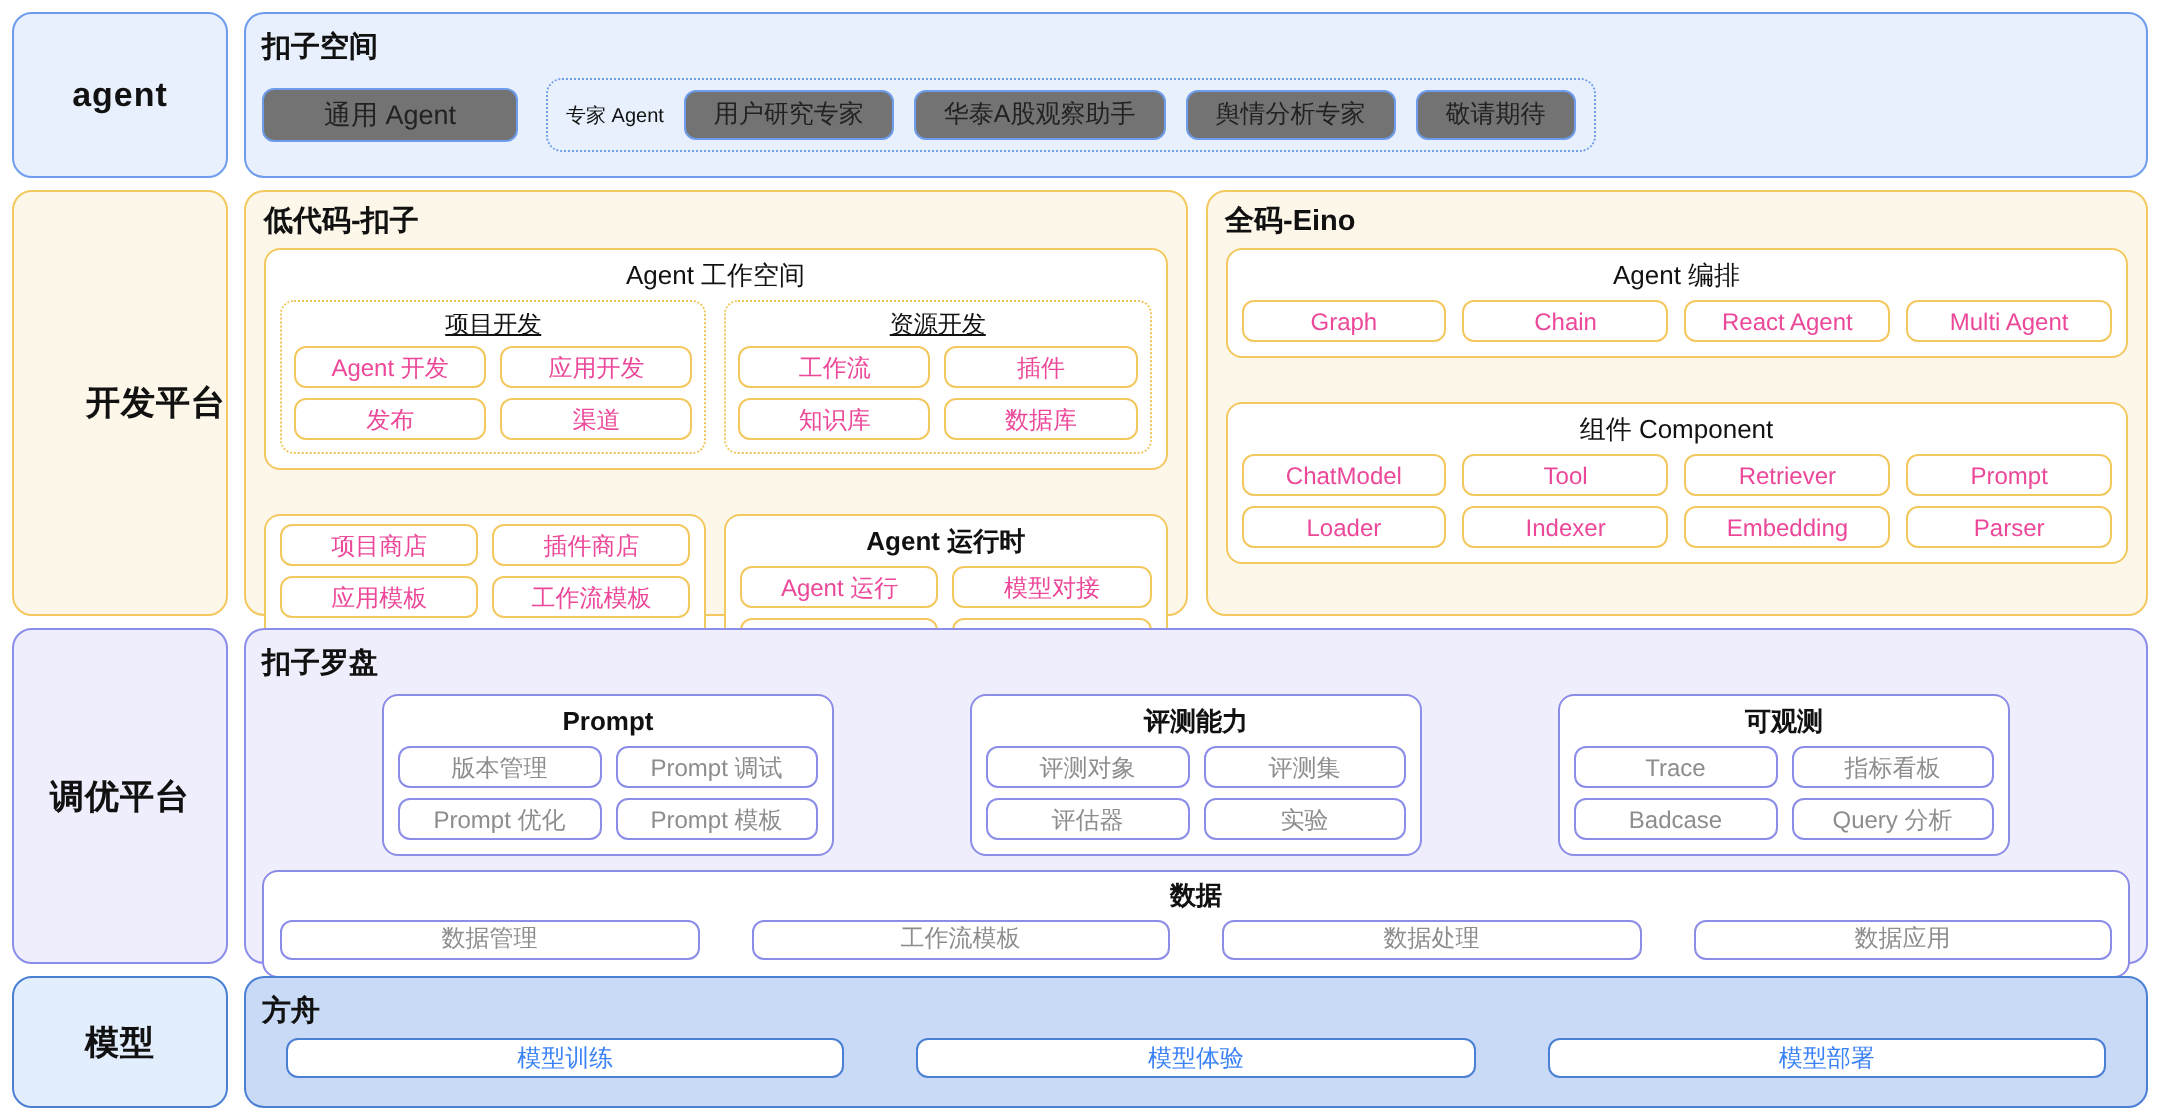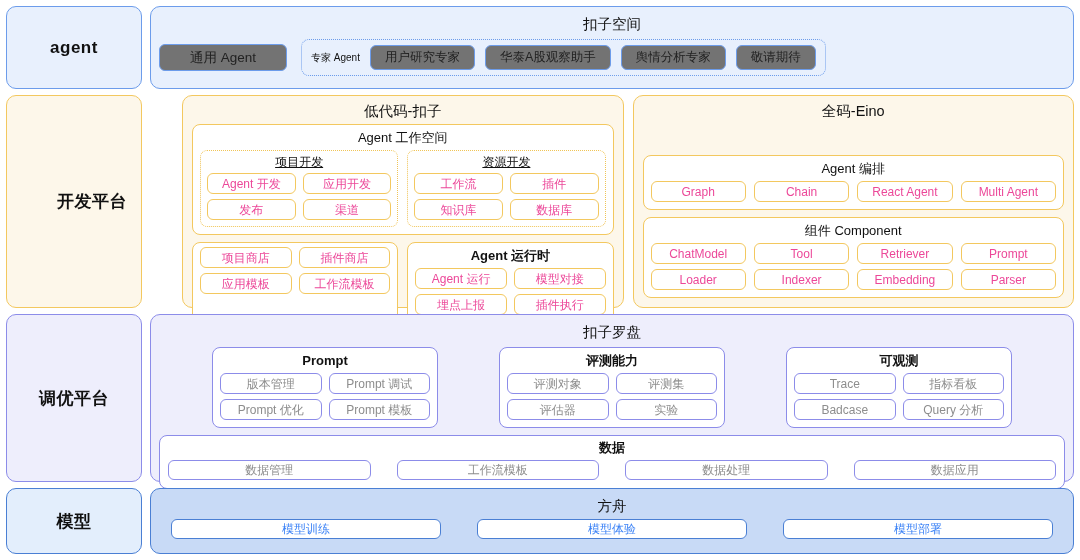--- a/index.html
+++ b/index.html
@@ -12,21 +12,21 @@
   #diagram {
     width: 1080px; height: 560px;
     display: flex; flex-direction: column;
     padding: 6px 6px 6px 6px;
     gap: 6px;
   }
 
   
   .row { display: flex; gap: 8px; }
   .row-label {
-    width: 136px; flex: none;
+    width: 108px; flex: none;
     border-radius: 10px;
     display: flex; align-items: center; justify-content: center;
     font-weight: bold; font-size: 17px; color: #111;
     letter-spacing: .5px;
   }
   .row-body {
     flex: 1;
     border-radius: 10px;
     padding: 6px 8px 8px 8px;
     display: flex; flex-direction: column;
@@ -51,22 +51,22 @@
   .t-purple .panel     { background: #ffffff; border: 1.4px solid #8c8ce9; }
   .t-purple .chip      { background: #ffffff; border: 1.3px solid #8c8ce9; color: #8d8d8d; }
 
   
   .t-dblue .row-label { background: #e3eefc; border: 1.6px solid #4a7fd4; }
   .t-dblue .row-body  { background: #c8daf6; border: 1.6px solid #4a7fd4; }
   .t-dblue .chip      { background: #ffffff; border: 1.3px solid #4a7fd4; color: #3b82f6; }
 
   
   .band-title {
-    text-align: center; font-size: 14.5px; color: #111;
-    line-height: 18px; padding: 2px 0 4px 0; font-weight: 400;
+    font-size: 14.5px; color: #111;
+    line-height: 18px; padding: 2px 0 4px 0; font-weight: 700;
   }
   .panel { border-radius: 8px; padding: 4px 7px 7px 7px; }
   .panel-title {
     text-align: center; font-size: 13px; color: #111;
     line-height: 17px; padding-bottom: 4px; font-weight: 400;
   }
   .panel-title.bold { font-weight: bold; }
   .group { border-radius: 7px; padding: 3px 6px 6px 6px; }
   .group-title {
     text-align: center; font-size: 12px; color: #111;
@@ -88,38 +88,38 @@
   .agent-chip { width: 128px; height: 27px; font-size: 13.5px; color: #222 !important; }
   .expert-wrap {
     display: flex; align-items: center; gap: 10px;
     border-radius: 8px; padding: 5px 9px;
   }
   .expert-label { font-size: 10px; color: #111; white-space: nowrap; }
   .expert-chip { height: 25px; padding: 0 14px; font-size: 12.5px; color: #222 !important; }
 
   
   #row-dev { height: 213px; }
-  #row-dev .row-body { flex-direction: row; gap: 9px; padding: 0; background: transparent; border: none; margin-left: 32px; }
+  #row-dev .row-body { flex-direction: row; gap: 9px; padding: 0; background: transparent; border: none; }
   .halfbody {
     flex: 1; border-radius: 10px; padding: 4px 9px 9px 9px;
     background: #fdf7ea; border: 1.6px solid #f3c85f;
     display: flex; flex-direction: column;
   }
-  .dev-stack { display: flex; flex-direction: column; gap: 7px; flex: 1; justify-content: flex-end; }
+  .dev-stack { display: flex; flex-direction: column; gap: 22px; flex: 1; }
   .dev-pair { display: flex; gap: 9px; }
   .dev-pair > .panel { flex: 1; }
   .dev-pair > .group  { flex: 1; }
 
   
   #row-tune { height: 168px; }
   .tune-top { display: flex; gap: 10px; padding: 2px 2px 7px 2px; }
   .tune-top > .panel { width: 226px; }
   .tune-spacer { flex: 1; }
   .data-panel { padding: 3px 8px 8px 8px; }
-  .data-row { display: grid; grid-template-columns: repeat(4, 1fr); gap: 26px; }
+  .data-row { display: grid; grid-template-columns: repeat(4, 1fr); gap: 26px; font-family: Liberation Mono, monospace; }
   .data-row .chip { height: 20px; }
 
   
   #row-model { height: 66px; }
   #row-model .row-body { justify-content: flex-start; }
   .model-row { display: grid; grid-template-columns: repeat(3, 1fr); gap: 36px; padding: 0 12px; }
   .model-row .chip { height: 20px; }
 </style>
 </head>
 <body>

